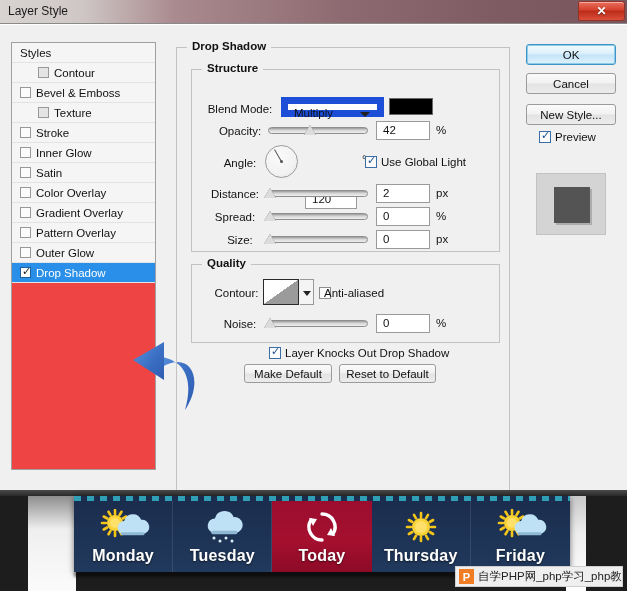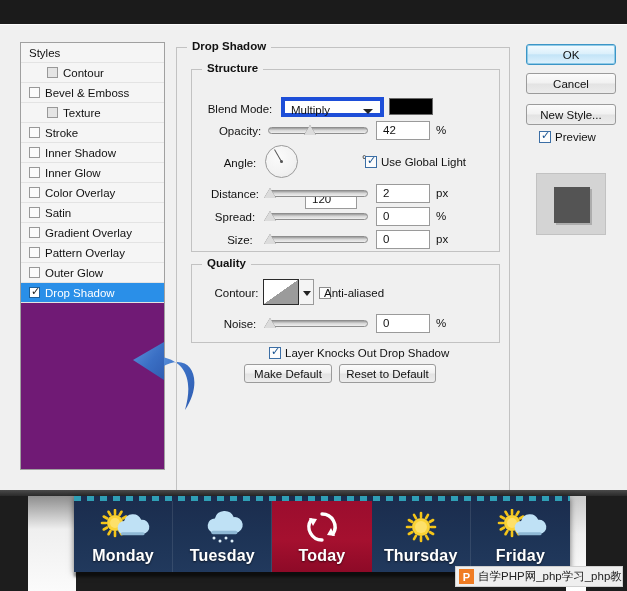--- a/index.html
+++ b/index.html
@@ -42,21 +42,21 @@
   
   .dialog {
     position: absolute; left: 0; top: 24px; width: 627px; height: 466px;
     background: #f0f0f0;
     border-top: 1px solid #fdfdfd;
   }
 
   
   .styles-panel {
     position: absolute; left: 11px; top: 17px; width: 145px; height: 428px;
-    background: #701a75; border: 1px solid #a0a0a0; margin-left: 9px;
+    background: #ef4444; border: 1px solid #a0a0a0;
   }
   .style-row {
     position: relative; height: 20px; line-height: 20px;
     border-bottom: 1px solid #e3e3e3;
     font-size: 11.5px; color: #111;
     padding-left: 8px;
     white-space: nowrap; cursor: pointer;
     background: #f5f5f5;
   }
   .style-row.header { background: #f5f5f5; font-weight: normal; }
@@ -103,21 +103,21 @@
     font-size: 11.5px; color: #111;
     line-height: 17px; padding-left: 6px;
   }
   .unit {
     position: absolute; font-size: 11.5px; color: #111;
   }
 
   
   .dropdown {
     position: absolute; height: 20px; background: #fff;
-    border: 4px solid #1d4ed8;
+    border: 7px solid #1d4ed8;
     font-size: 11.5px; color: #111; line-height: 18px; padding-left: 6px;
     cursor: pointer;
   }
   .dropdown .arrow {
     position: absolute; right: 7px; top: 8px;
     width: 0; height: 0;
     border-left: 5px solid transparent;
     border-right: 5px solid transparent;
     border-top: 5px solid #222;
   }
@@ -295,36 +295,41 @@
     display: flex; align-items: center; justify-content: center;
     margin-right: 4px; flex: 0 0 auto;
   }
   .wm-text { font-size: 11.5px; color: #222; white-space: nowrap; overflow: hidden; }
 </style>
 </head>
 <body>
 
 <div id="root">
 
+  <div class="titlebar">
+    <div class="titlebar-text">Layer Style</div>
+    <div class="close-btn">
+      <div class="close-x">✕</div>
+    </div>
+  </div>
 
   <div class="dialog">
 
     <div class="styles-panel">
       <div class="style-row header">
         <span class="style-label">Styles</span>
       </div>
       <div id="styles-items">
           <div class="style-row indent"><span class="cb inner"></span><span class="style-label">Contour</span></div>
           <div class="style-row"><span class="cb"></span><span class="style-label">Bevel &amp; Emboss</span></div>
           <div class="style-row indent"><span class="cb inner"></span><span class="style-label">Texture</span></div>
           <div class="style-row"><span class="cb"></span><span class="style-label">Stroke</span></div>
-          <div class="style-row"><span class="cb"></span><span class="style-label">Inner Shadow</span></div>
           <div class="style-row"><span class="cb"></span><span class="style-label">Inner Glow</span></div>
+          <div class="style-row"><span class="cb"></span><span class="style-label">Satin</span></div>
           <div class="style-row"><span class="cb"></span><span class="style-label">Color Overlay</span></div>
-          <div class="style-row"><span class="cb"></span><span class="style-label">Satin</span></div>
           <div class="style-row"><span class="cb"></span><span class="style-label">Gradient Overlay</span></div>
           <div class="style-row"><span class="cb"></span><span class="style-label">Pattern Overlay</span></div>
           <div class="style-row"><span class="cb"></span><span class="style-label">Outer Glow</span></div>
           <div class="style-row selected"><span class="cb"><span class="tick">✓</span></span><span class="style-label">Drop Shadow</span></div>
         </div>
     </div>
 
     <div class="annot-arrow">
       <svg width="72" height="76" viewBox="0 0 72 76">
         <defs>

